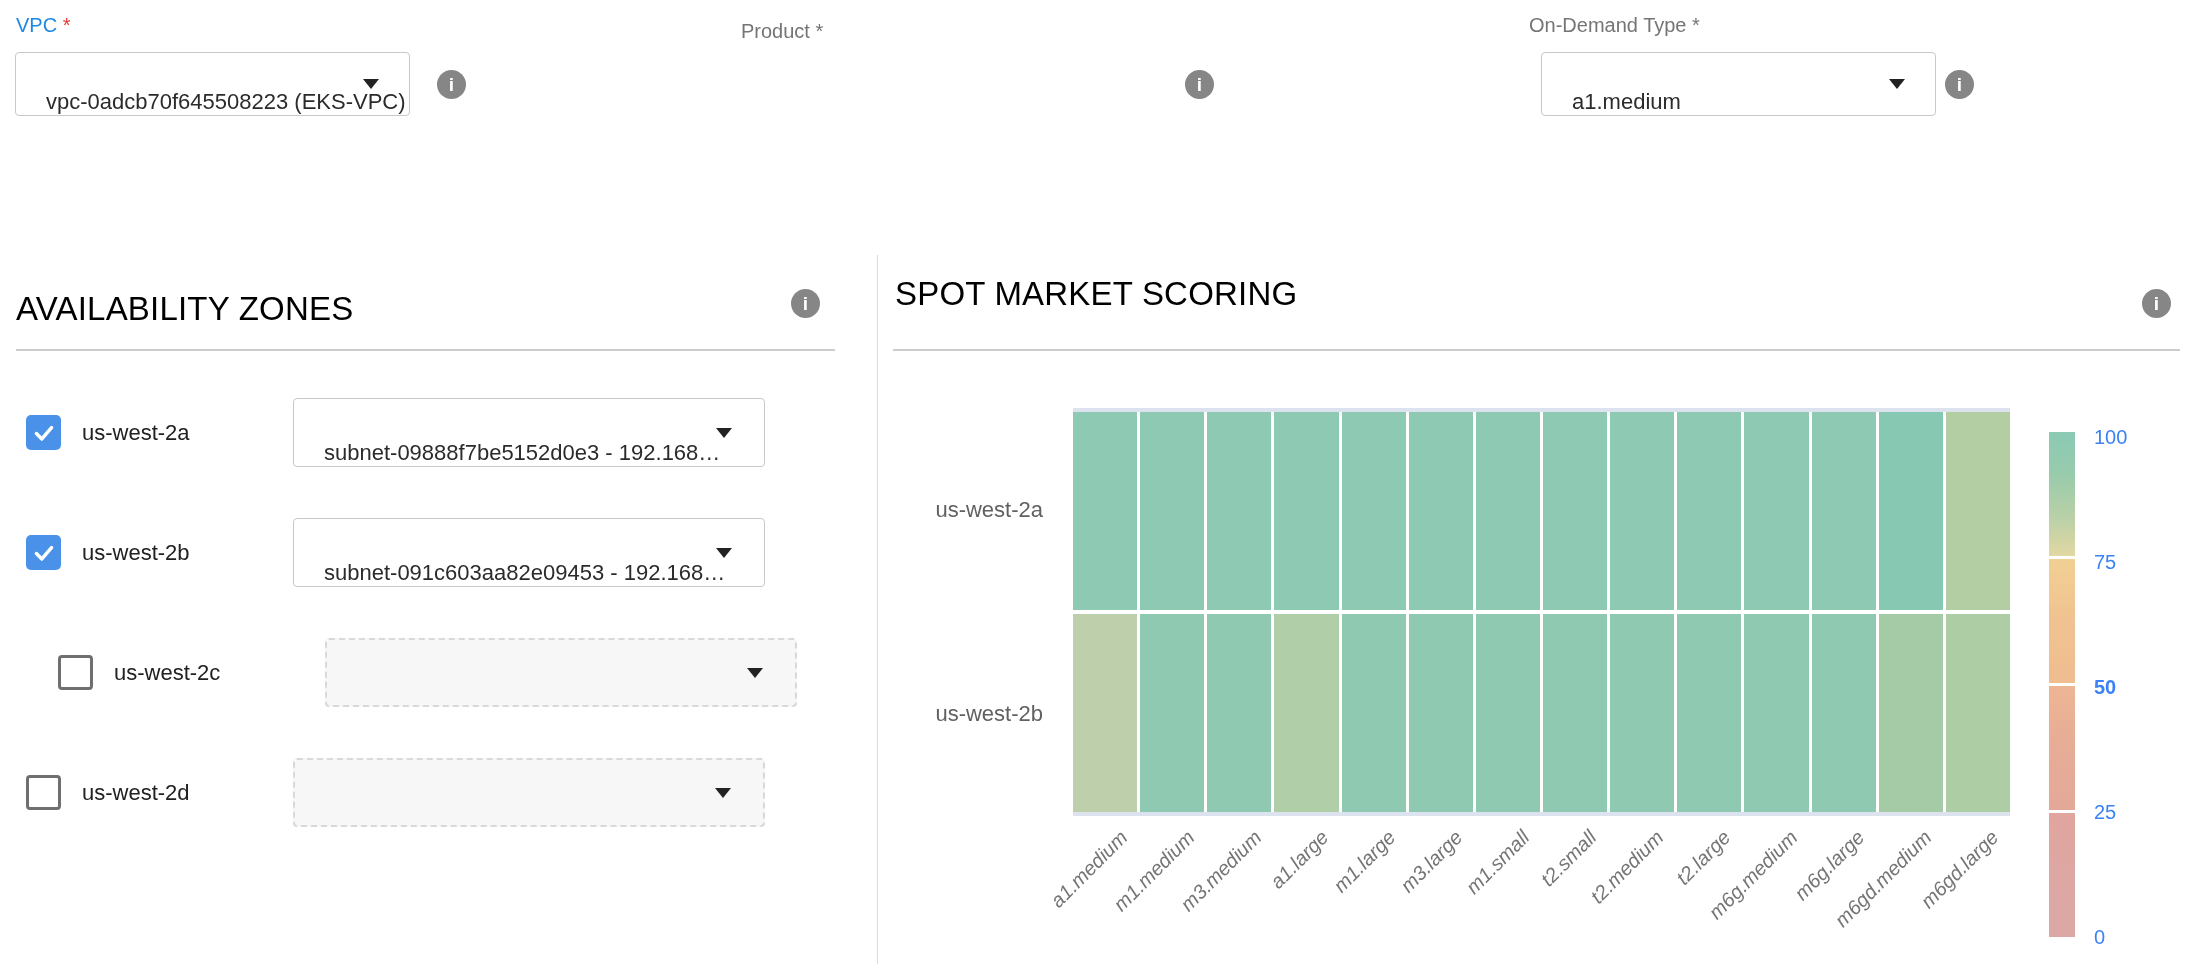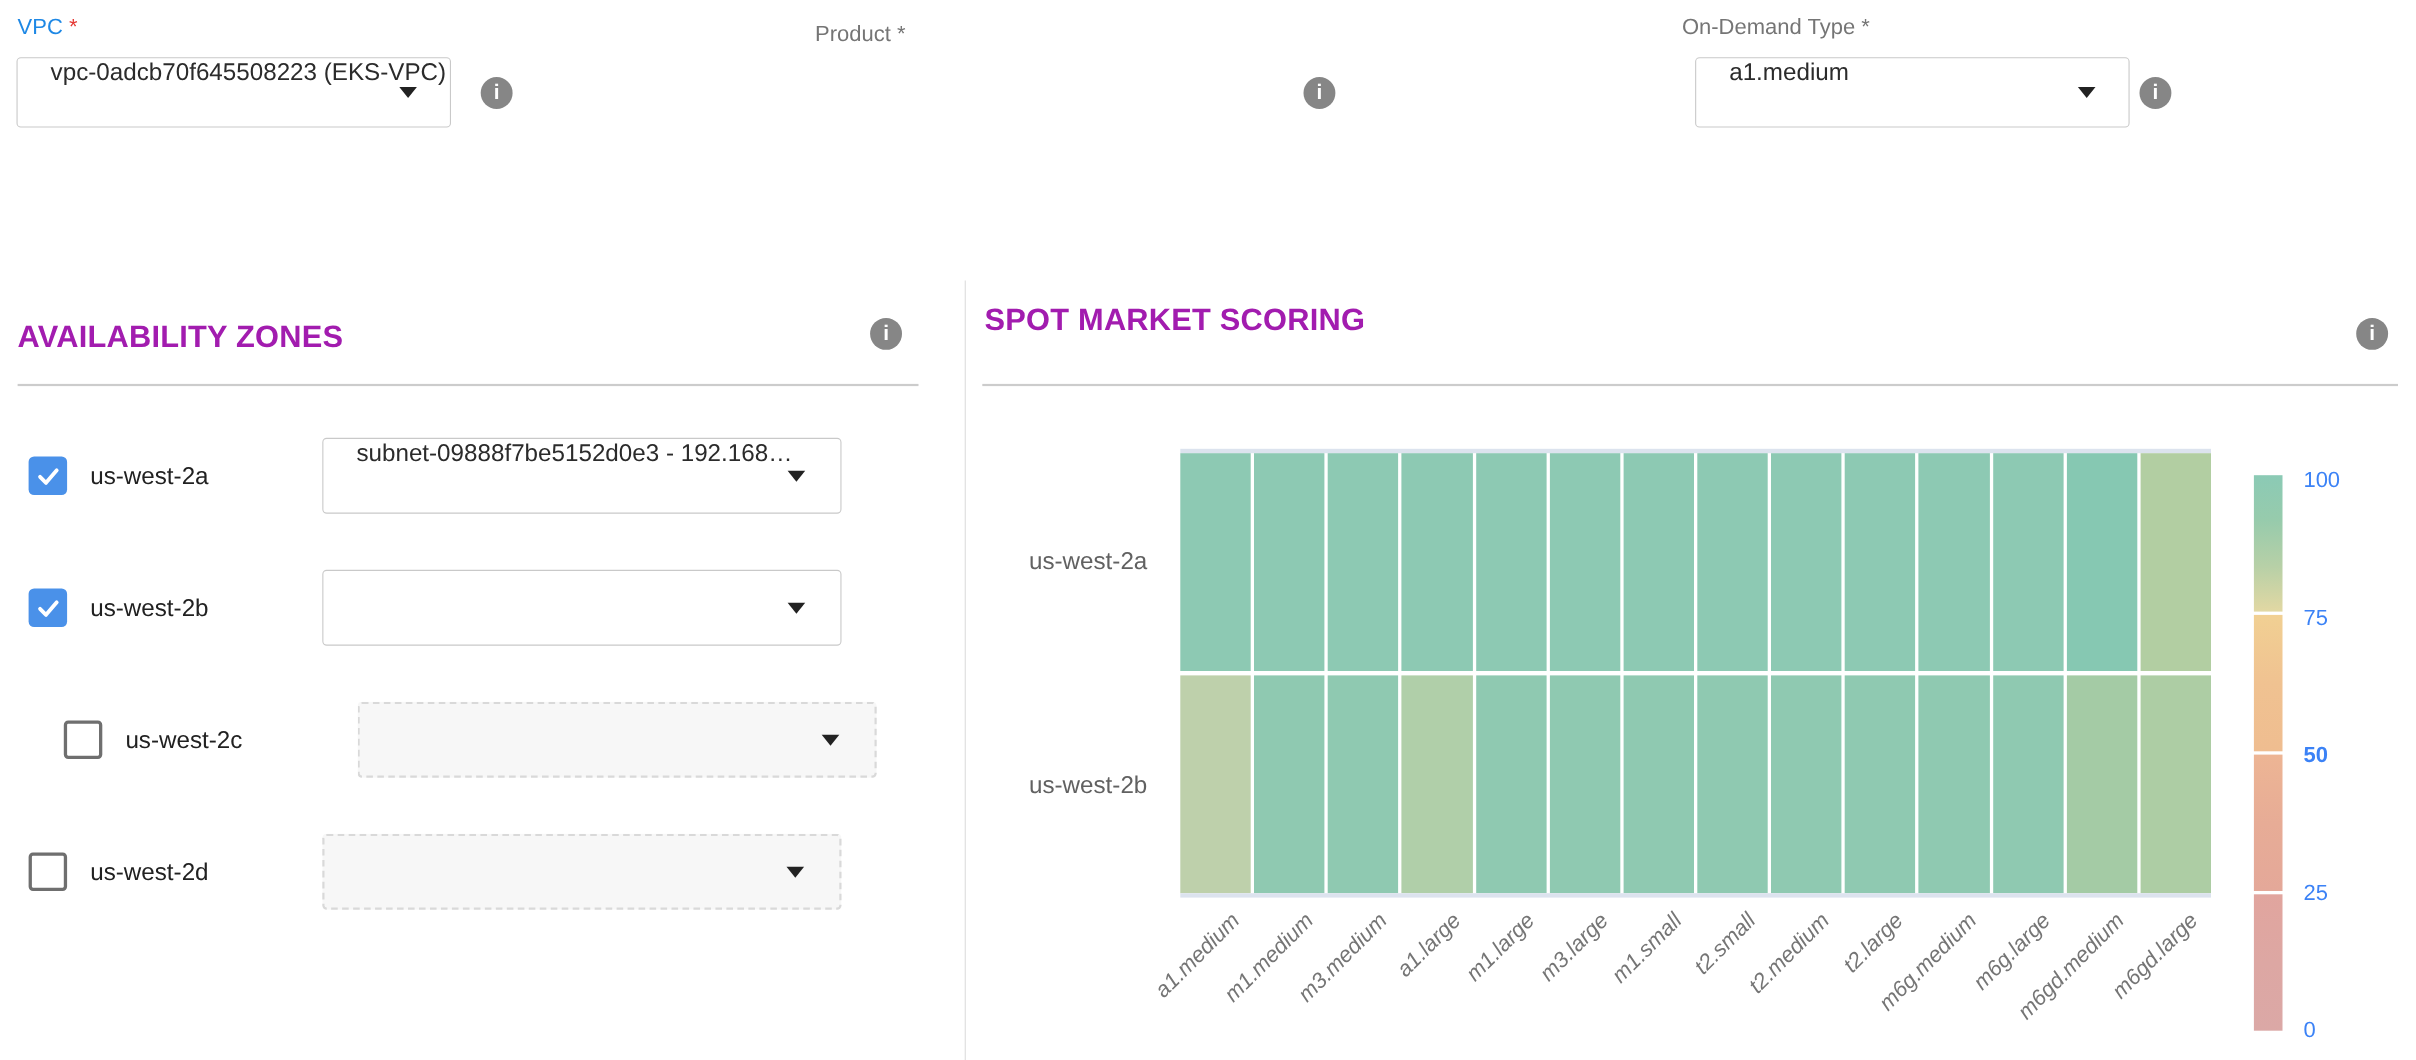--- a/index.html
+++ b/index.html
@@ -4,31 +4,31 @@
 <style>
   html,body{margin:0;padding:0;background:#fff;}
   .screen{position:relative;width:2196px;height:964px;background:#fff;overflow:hidden;
           font-family:"Liberation Sans",sans-serif;color:#2b2b2b;}
 
   
   .field-label{position:absolute;font-size:20px;color:#757575;white-space:nowrap;}
   .label-blue{color:#1e88e5;}
   .req-red{color:#e53935;}
   .select-box{position:absolute;background:#fff;border:1px solid #c9c9c9;border-radius:4px;
-              display:flex;align-items:flex-start;box-sizing:border-box;cursor:pointer;}
+              display:flex;align-items:flex-end;box-sizing:border-box;cursor:pointer;}
   .select-value{font-size:22px;color:#2b2b2b;padding-left:30px;white-space:nowrap;overflow:hidden;}
   .caret{position:absolute;right:30px;top:50%;transform:translateY(-50%);width:0;height:0;
          border-left:8px solid transparent;border-right:8px solid transparent;border-top:10px solid #222;}
   .info-icon{position:absolute;width:29px;height:29px;border-radius:50%;background:#868686;
              color:#fff;display:flex;align-items:center;justify-content:center;
              font-size:19px;font-weight:bold;cursor:pointer;user-select:none;}
 
   
   .v-divider{position:absolute;left:877px;top:255px;width:1px;height:709px;background:#dcdcdc;}
-  .section-title{position:absolute;font-size:28px;color:#a21caf;letter-spacing:.2px;white-space:nowrap;font-weight:bold;}
+  .section-title{position:absolute;font-size:33px;color:#000000;letter-spacing:.2px;white-space:nowrap;}
   .h-divider{position:absolute;height:2px;background:#ccc;}
 
   
   .az-row{position:absolute;left:0;width:877px;height:69px;}
   .checkbox{position:absolute;left:26px;top:17px;width:35px;height:35px;box-sizing:border-box;
             border-radius:5px;cursor:pointer;display:flex;align-items:center;justify-content:center;}
   .checkbox.checked{background:#4a91e9;}
   .checkbox.unchecked{background:#fff;border:3px solid #6f6f6f;border-radius:4px;}
   .zone-label{position:absolute;left:82px;top:0;height:69px;display:flex;align-items:center;
               font-size:22px;color:#212121;}
@@ -185,20 +185,21 @@
     </div>
 
     <div class="az-row" style="top: 518px;">
       <div class="checkbox checked">
         <svg class="checkmark" width="26" height="26" viewBox="0 0 24 24">
           <path d="M5 12.5 L10 17.5 L19 7" fill="none" stroke="#fff" stroke-width="3.2" stroke-linecap="round" stroke-linejoin="round"></path>
         </svg>
       </div>
       <div class="zone-label">us-west-2b</div>
       <div class="select-box az-select">
+        <span class="select-value">subnet-091c603aa82e09453 - 192.168…</span>
         <span class="caret"></span>
       </div>
     </div>
 
     <div class="az-row" style="top: 638px; margin-left: 32px;">
       <div class="checkbox unchecked">
         
       </div>
       <div class="zone-label">us-west-2c</div>
       <div class="select-box az-select empty">

